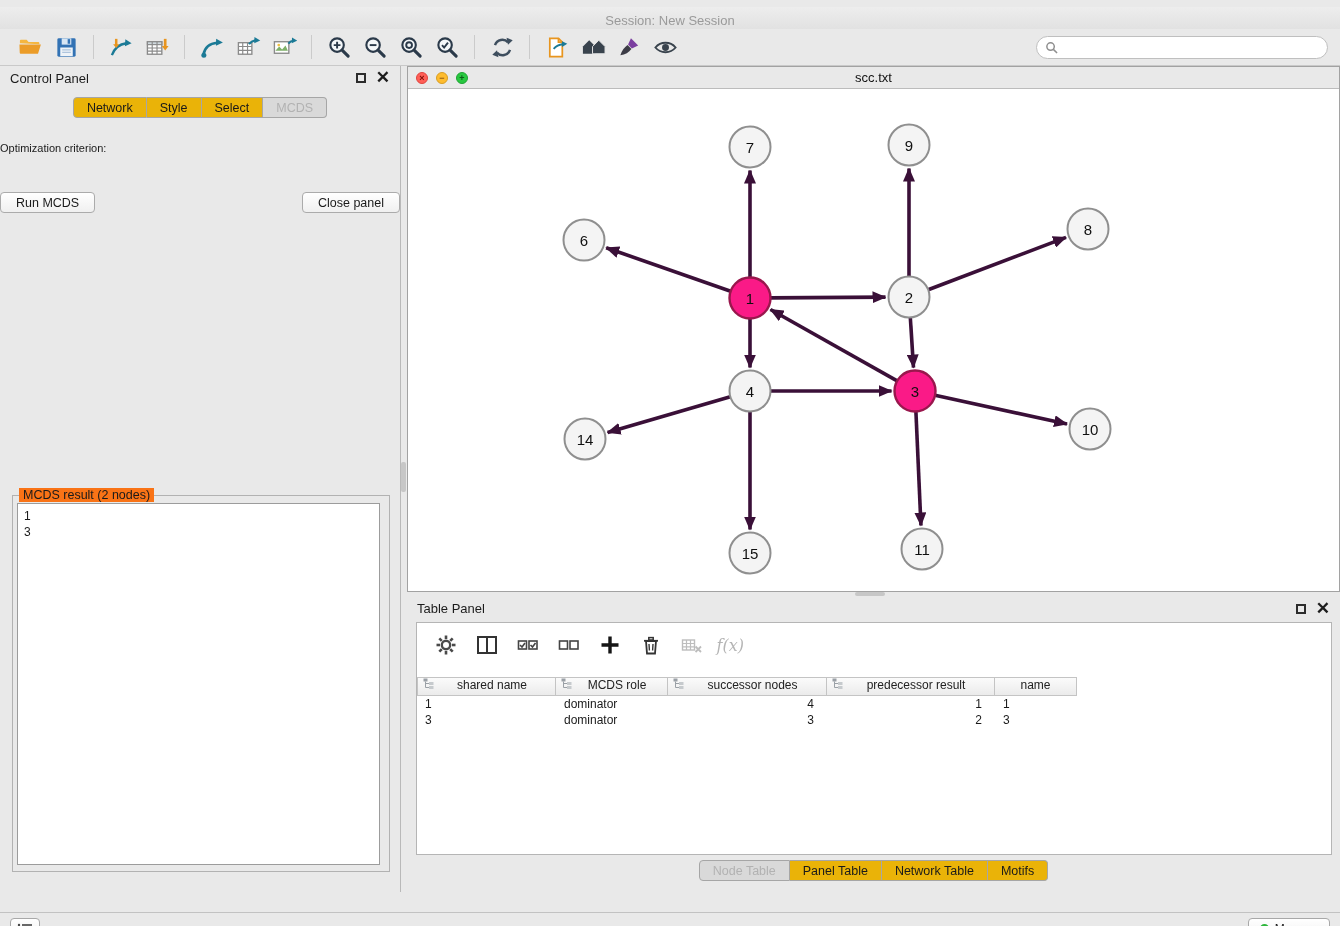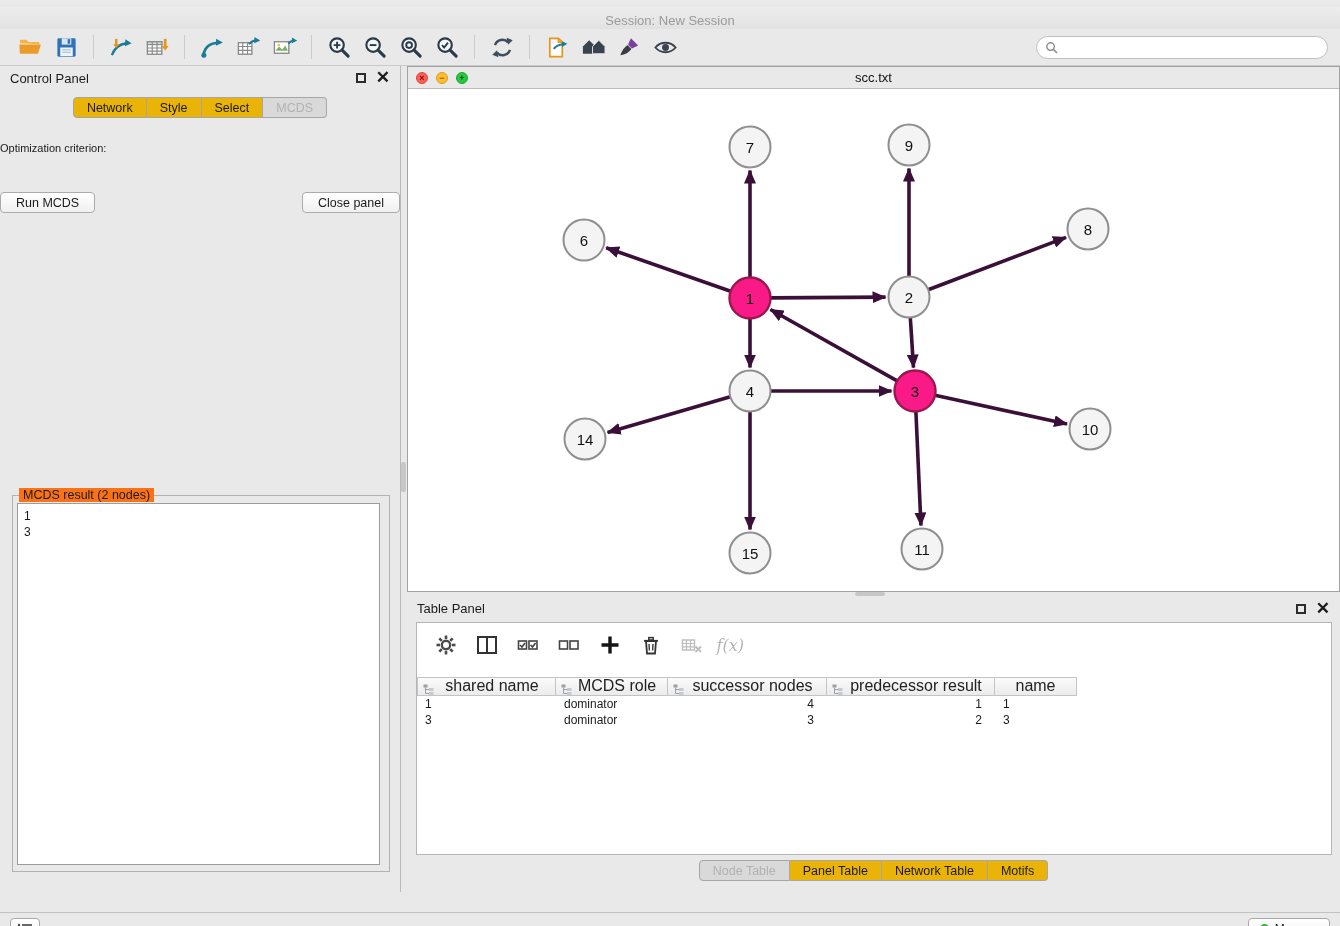--- a/index.html
+++ b/index.html
@@ -52,21 +52,21 @@
 
   
   .tpanel{position:absolute;left:407px;top:597px;width:933px;height:292px;background:#e9e9e9}
   .tpanel .phead{height:23px}
   .tbody{position:absolute;left:9px;right:8px;top:25px;bottom:34px;background:#fff;border:1px solid #b5b5b5;overflow:hidden}
   .tb-toolbar{height:44px;display:flex;align-items:center;gap:15px;padding:0 14px}
   .ttbtn{width:26px;height:24px;display:flex;align-items:center;justify-content:flex-end}
   .ttbtn svg{width:22px;height:22px}
   .fx{font-family:"DejaVu Serif",serif;font-style:italic;font-size:16px;color:#b5b5b5}
   .thead{display:flex;height:19px;margin-top:10px}
-  .hc{border:1px solid #c4c4c4;border-left:none;background:linear-gradient(#fbfbfb,#ebebeb);display:flex;align-items:flex-end;padding:0 5px;font-size:16px;color:#222}
+  .hc{border:1px solid #c4c4c4;border-left:none;background:linear-gradient(#fbfbfb,#ebebeb);display:flex;align-items:flex-start;padding:0 5px;font-size:12px;color:#222}
   .hc:first-child{border-left:1px solid #c4c4c4}
   .hc .lbl{flex:1;text-align:center}
   .trow{display:flex;height:16px;align-items:center;font-size:12px}
   .tc{padding:0 8px;overflow:hidden;white-space:nowrap}
   .tc.num{text-align:right;padding-right:13px}
   .w0{width:139px}.w1{width:112px}.w2{width:159px}.w3{width:168px}.w4{width:82px}
   .tp-tabs{position:absolute;bottom:8px;left:0;width:100%;display:flex;justify-content:center}
 
   
   .statusbar{position:absolute;left:0;top:912px;width:100%;height:32px;border-top:1px solid #c2c2c2;background:#e9e9e9;display:flex;align-items:center;padding:0 10px}

